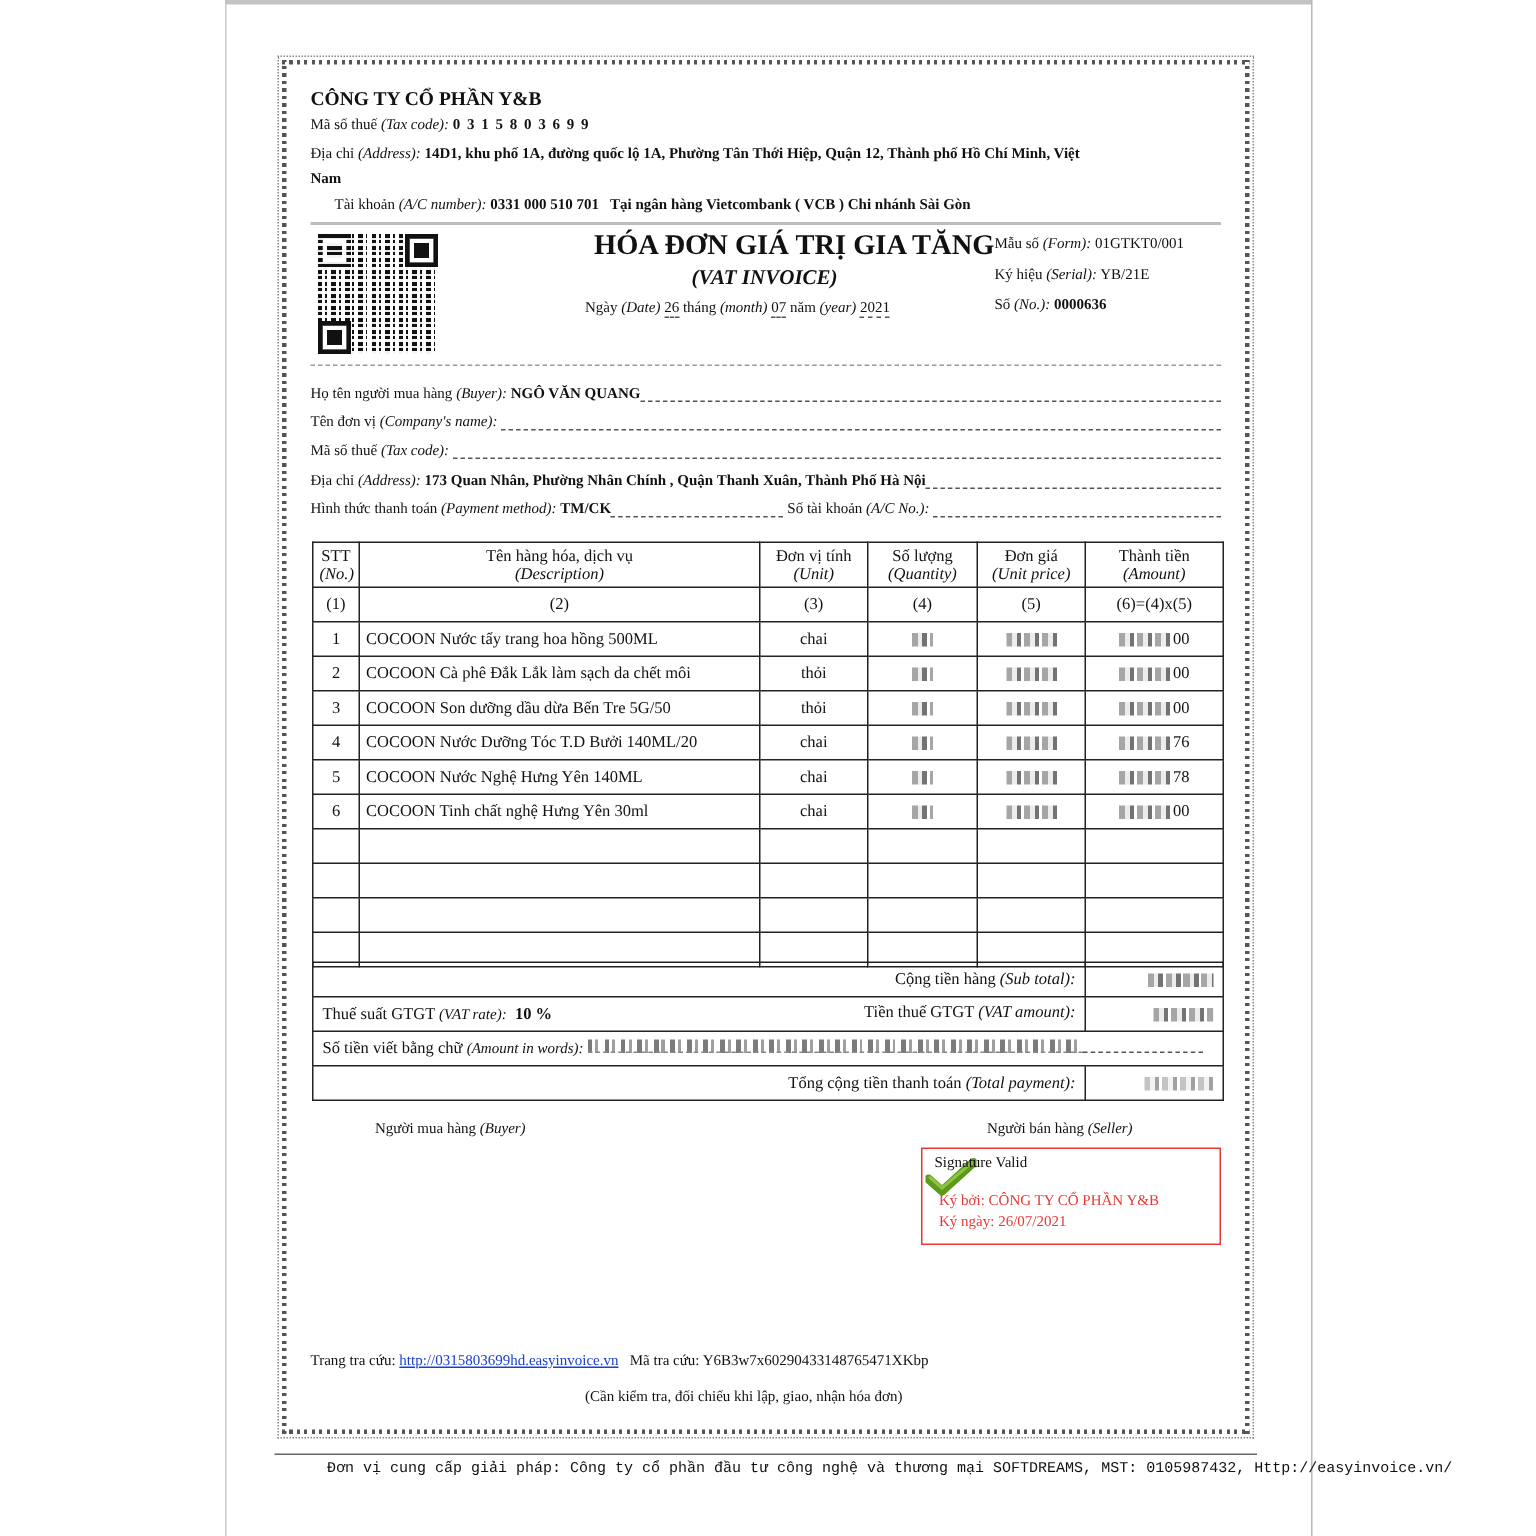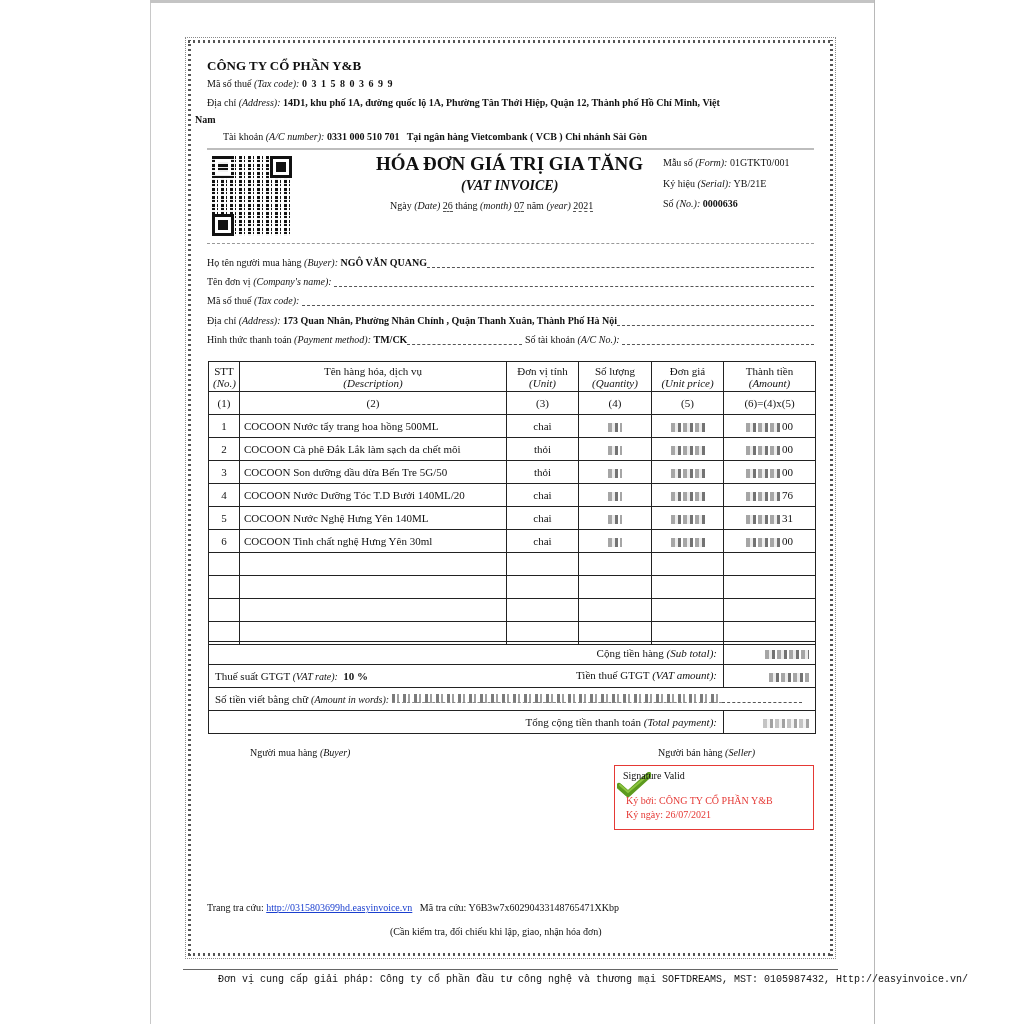--- a/index.html
+++ b/index.html
@@ -60,34 +60,34 @@
 <div class="abs s11" style="left:207px;top:78px;">
   <span>Mã số thuế</span>
   <span class="it">(Tax code):</span>
   <span class="b" style="letter-spacing:1px;">0 3 1 5 8 0 3 6 9 9</span>
 </div>
 <div class="abs s11" style="left:207px;top:97px;">
   <span>Địa chỉ</span>
   <span class="it">(Address):</span>
   <span class="b">14D1, khu phố 1A, đường quốc lộ 1A, Phường Tân Thới Hiệp, Quận 12, Thành phố Hồ Chí Minh, Việt</span>
 </div>
-<div class="abs s11 b" style="left:195px;top:114px;">Nam</div>
+<div class="abs s11 b" style="left:207px;top:114px;">Nam</div>
 <div class="abs s11" style="left:207px;top:131px;margin-left:16px;">
   <span>Tài khoản</span>
   <span class="it">(A/C number):</span>
   <span class="b" style="white-space:pre;">0331 000 510 701   Tại ngân hàng Vietcombank ( VCB ) Chi nhánh Sài Gòn</span>
 </div>
 <div class="hr-grey" style="top:148px;"></div>
 
 <div class="qr">
     <div class="qr-noise"></div>
     <div class="qr-bl"></div>
   </div>
 
-<div class="abs b" style="left:376px;top:153px;font-size:19px;">HÓA ĐƠN GIÁ TRỊ GIA TĂNG</div>
+<div class="abs b" style="left:396px;top:153px;font-size:19px;">HÓA ĐƠN GIÁ TRỊ GIA TĂNG</div>
 <div class="abs b it" style="left:461px;top:178px;font-size:14px;">(VAT INVOICE)</div>
 <div class="abs s11" style="left:390px;top:200px;">
   <span>Ngày</span>
   <span class="it">(Date)</span>
   <span class="dotfill">26</span>
   <span>tháng</span>
   <span class="it">(month)</span>
   <span class="dotfill">07</span>
   <span>năm</span>
   <span class="it">(year)</span>
@@ -203,21 +203,21 @@
         <td class="r"><span class="blur" style="width: 14px;"></span></td>
         <td class="r"><span class="blur" style="width: 34px;"></span></td>
         <td class="r"><span class="blur" style="width: 36px;"></span><span>76</span></td>
       </tr>
       <tr>
         <td class="c">5</td>
         <td>COCOON Nước Nghệ Hưng Yên 140ML</td>
         <td class="c">chai</td>
         <td class="r"><span class="blur" style="width: 14px;"></span></td>
         <td class="r"><span class="blur" style="width: 34px;"></span></td>
-        <td class="r"><span class="blur" style="width: 36px;"></span><span>31</span></td>
+        <td class="r"><span class="blur" style="width: 36px;"></span><span>78</span></td>
       </tr>
       <tr>
         <td class="c">6</td>
         <td>COCOON Tinh chất nghệ Hưng Yên 30ml</td>
         <td class="c">chai</td>
         <td class="r"><span class="blur" style="width: 14px;"></span></td>
         <td class="r"><span class="blur" style="width: 34px;"></span></td>
         <td class="r"><span class="blur" style="width: 36px;"></span><span>00</span></td>
       </tr>
       <tr>

